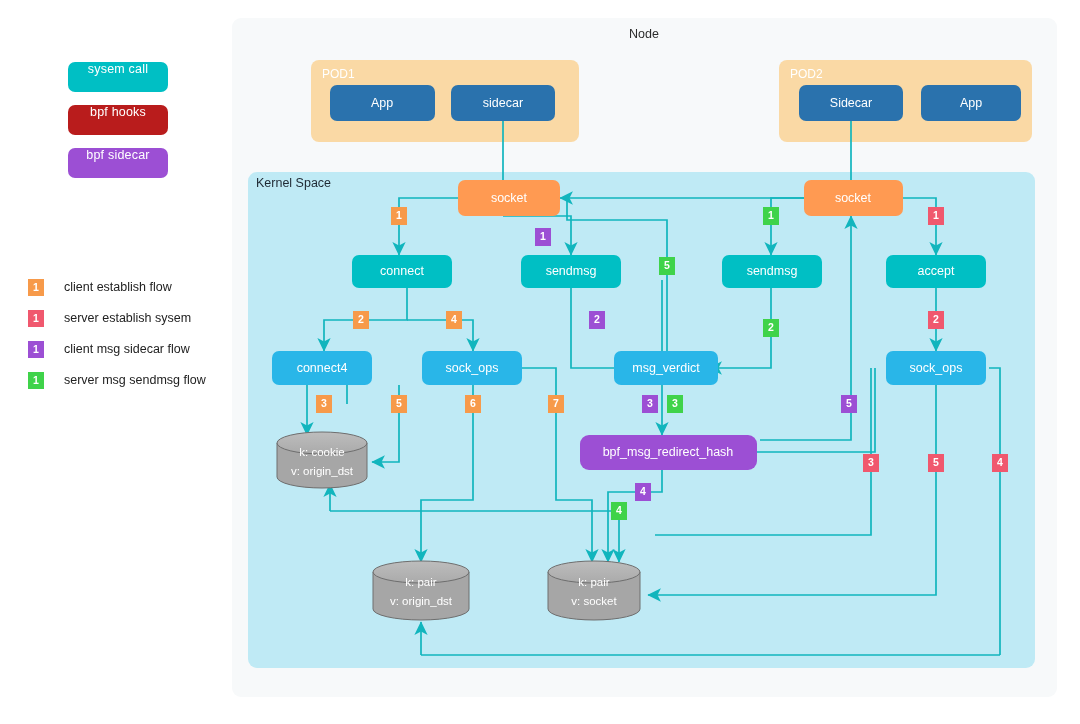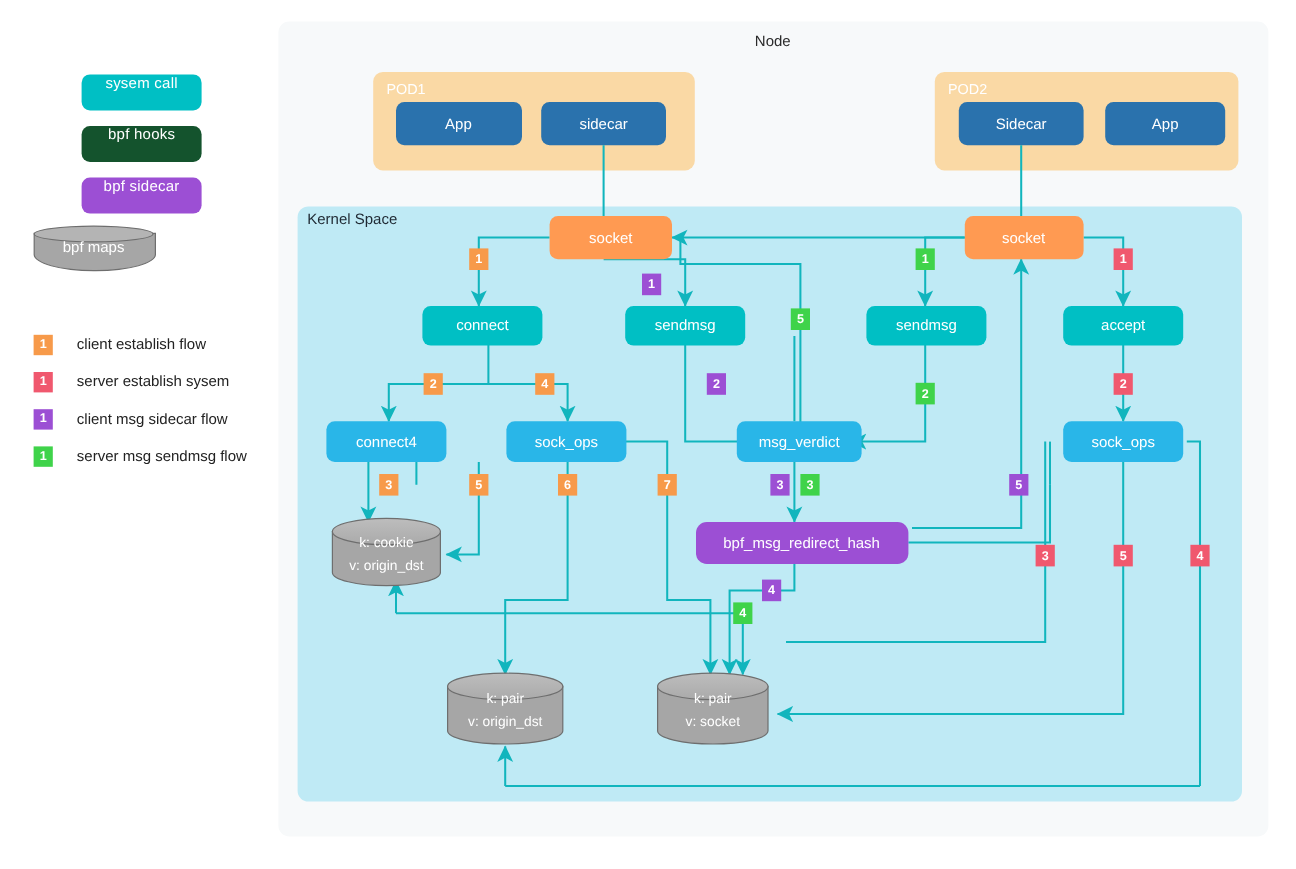--- a/index.html
+++ b/index.html
@@ -37,30 +37,25 @@
 </style>
 </head>
 <body>
 
 <div id="root">
 
   <div id="legend">
     <div class="lg-chip" style="top:62px;background:#00bfc4">
       <span>sysem call</span>
     </div>
-    <div class="lg-chip" style="top:105px;background:#14532d">
+    <div class="lg-chip" style="top:105px;background:#b91c1c">
       <span>bpf hooks</span>
     </div>
     <div class="lg-chip" style="top:148px;background:#9c4fd4">
       <span>bpf sidecar</span>
-    </div>
-    <div class="lg-cyl" style="top:188px">
-      <div class="body"></div>
-      <div class="top"></div>
-      <div class="lbl">bpf maps</div>
     </div>
 
     <div class="lg-row" style="top:278px">
       <div class="lg-badge" style="background:#f79a4a">1</div>
       <div class="lg-text">client establish flow</div>
     </div>
     <div class="lg-row" style="top:309px">
       <div class="lg-badge" style="background:#f0586e">1</div>
       <div class="lg-text">server establish sysem</div>
     </div>

